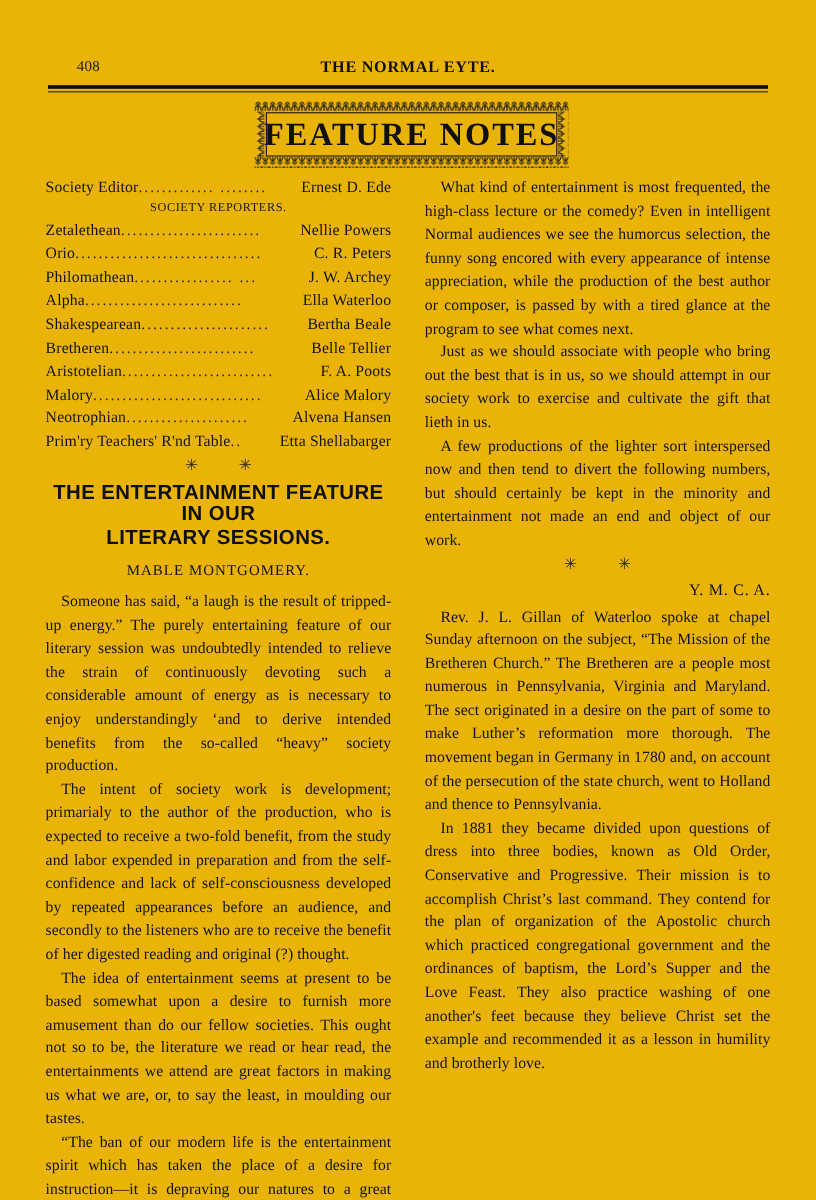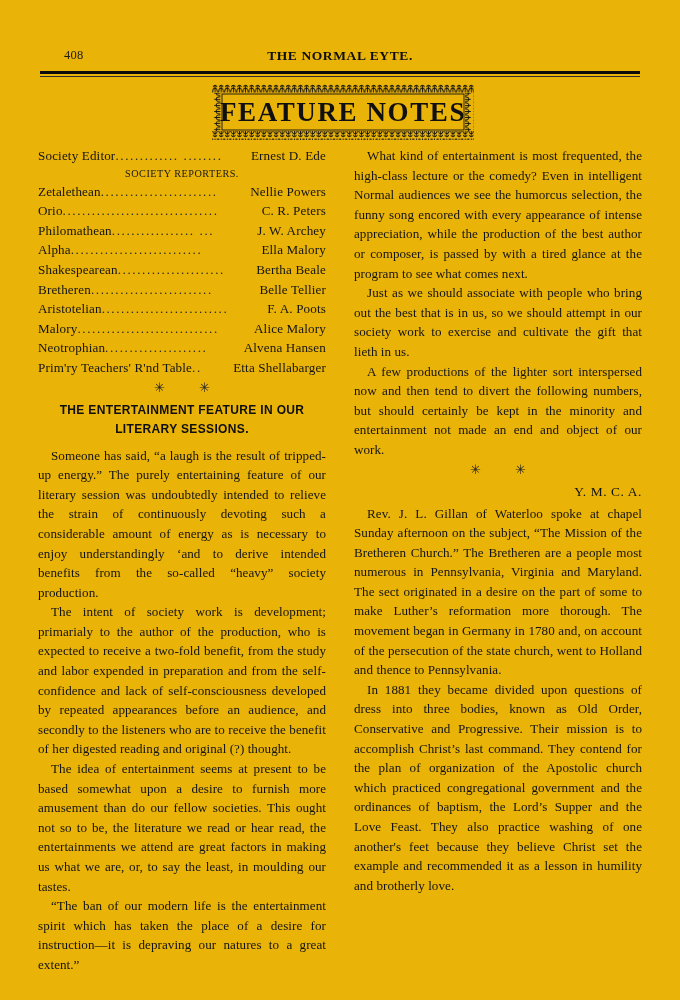--- a/index.html
+++ b/index.html
@@ -137,21 +137,21 @@
     text-align: center;
     font-size: 13px;
     line-height: 20px;
     letter-spacing: 34px;
     text-indent: 34px;
     color: #242424;
     height: 22px;
   }
   .art-title {
     text-align: center;
-    font-size: 12px;
+    font-size: 17px;
     font-weight: bold;
     letter-spacing: .35px;
     line-height: 17.5px;
     font-family: "Liberation Sans", "DejaVu Sans", sans-serif;
     color: #0f0f0f;
     margin-top: 2px;
   }
   .byline {
     text-align: center;
     font-size: 12.4px;
@@ -239,21 +239,21 @@
       </div>
       <div class="roster-row">
         <span class="who">C. R. Peters</span>
         <span class="soc">Orio</span><span class="leader">................................</span>
       </div>
       <div class="roster-row">
         <span class="who">J. W. Archey</span>
         <span class="soc">Philomathean</span><span class="leader">................. ...</span>
       </div>
       <div class="roster-row">
-        <span class="who">Ella Malory</span>
+        <span class="who">Ella Waterloo</span>
         <span class="soc">Alpha</span><span class="leader">...........................</span>
       </div>
       <div class="roster-row">
         <span class="who">Bertha Beale</span>
         <span class="soc">Shakespearean</span><span class="leader">......................</span>
       </div>
       <div class="roster-row">
         <span class="who">Belle Tellier</span>
         <span class="soc">Bretheren</span><span class="leader">.........................</span>
       </div>
@@ -272,20 +272,21 @@
       <div class="roster-row">
         <span class="who">Etta Shellabarger</span>
         <span class="soc">Prim'ry Teachers' R'nd Table</span><span class="leader">..</span>
       </div>
     </div>
 
     <div class="stars">✳✳</div>
 
     <div class="art-title">THE ENTERTAINMENT FEATURE IN OUR</div>
     <div class="art-title">LITERARY SESSIONS.</div>
+    <div class="byline">MABLE MONTGOMERY.</div>
 
     <div class="gap-sm"></div>
 
     <p class="para indent">Someone has said, “a laugh is the result of tripped-up energy.” The purely entertaining feature of our literary session was undoubtedly intended to relieve the strain of continuously devoting such a considerable amount of energy as is necessary to enjoy understandingly ‘and to derive intended benefits from the so-called “heavy” society production.</p>
     <p class="para indent">The intent of society work is development; primarialy to the author of the production, who is expected to receive a two-fold benefit, from the study and labor expended in preparation and from the self-confidence and lack of self-consciousness developed by repeated appearances before an audience, and secondly to the listeners who are to receive the benefit of her digested reading and original (?) thought.</p>
     <p class="para indent">The idea of entertainment seems at present to be based somewhat upon a desire to furnish more amusement than do our fellow societies. This ought not so to be, the literature we read or hear read, the entertainments we attend are great factors in making us what we are, or, to say the least, in moulding our tastes.</p>
     <p class="para indent">“The ban of our modern life is the entertainment spirit which has taken the place of a desire for instruction—it is depraving our natures to a great extent.”</p>
   </div>
 
   <div class="col col-right">

